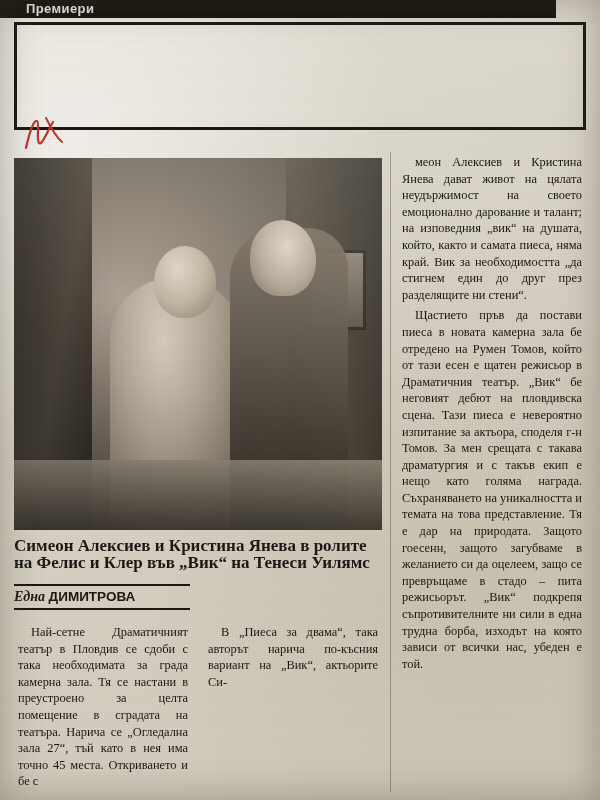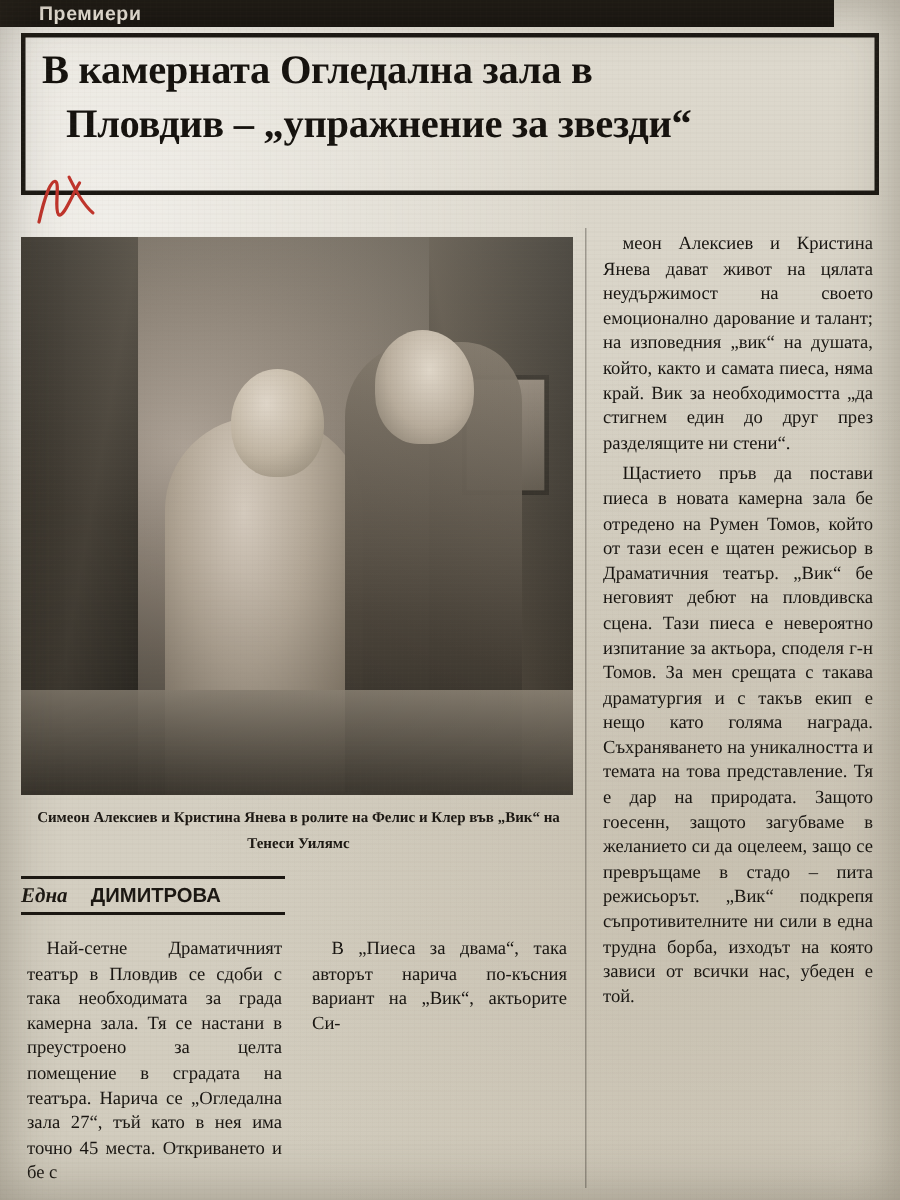--- a/index.html
+++ b/index.html
@@ -170,25 +170,24 @@
     inset: 0;
     background: linear-gradient(200deg, rgba(216,211,200,0.22) 0%, rgba(0,0,0,0.10) 60%, rgba(0,0,0,0.28) 100%);
   }
 
   .caption {
     position: absolute;
     top: 537px;
     left: 14px;
     width: 370px;
     font-family: "Liberation Serif", serif;
-    font-size: 10px;
+    font-size: 17px;
     line-height: 17px;
     font-weight: bold;
     color: #1b1712;
-    text-align: center;
   }
 
   .byline-rule-top {
     position: absolute;
     left: 14px;
     top: 584px;
     width: 176px;
     height: 2px;
     background: #1b1712;
   }
@@ -202,21 +201,20 @@
     color: #1b1712;
   }
   .byline .first {
     font-style: italic;
     font-weight: bold;
   }
   .byline .last {
     font-family: "Liberation Sans", sans-serif;
     font-weight: bold;
     font-size: 13.5px;
-    margin-left: 12px;
   }
   .byline-rule-bot {
     position: absolute;
     left: 14px;
     top: 608px;
     width: 176px;
     height: 2px;
     background: #1b1712;
   }
 
@@ -256,24 +254,20 @@
 </head>
 <body>
 
 <div class="page">
 
   <div class="banner">
     <div class="banner-label">Премиери</div>
   </div>
 
   <div class="headline-box"></div>
-  <div class="headline">
-    <span class="l1">В камерната Огледална зала в</span>
-    <span class="l2">Пловдив – „упражнение за звезди“</span>
-  </div>
 
   <svg class="scribble" viewBox="0 0 44 42">
     <path d="M4 36 C8 18, 12 8, 15 9 C18 10, 14 28, 17 31 C20 34, 26 18, 31 10" fill="none" stroke="#c0342b" stroke-width="2.2" stroke-linecap="round"></path>
     <path d="M24 6 C28 14, 33 24, 40 30" fill="none" stroke="#c0342b" stroke-width="2" stroke-linecap="round"></path>
   </svg>
 
   <div class="photo">
     <div class="ph-bg"></div>
     <div class="drape-l"></div>
     <div class="drape-r"></div>

